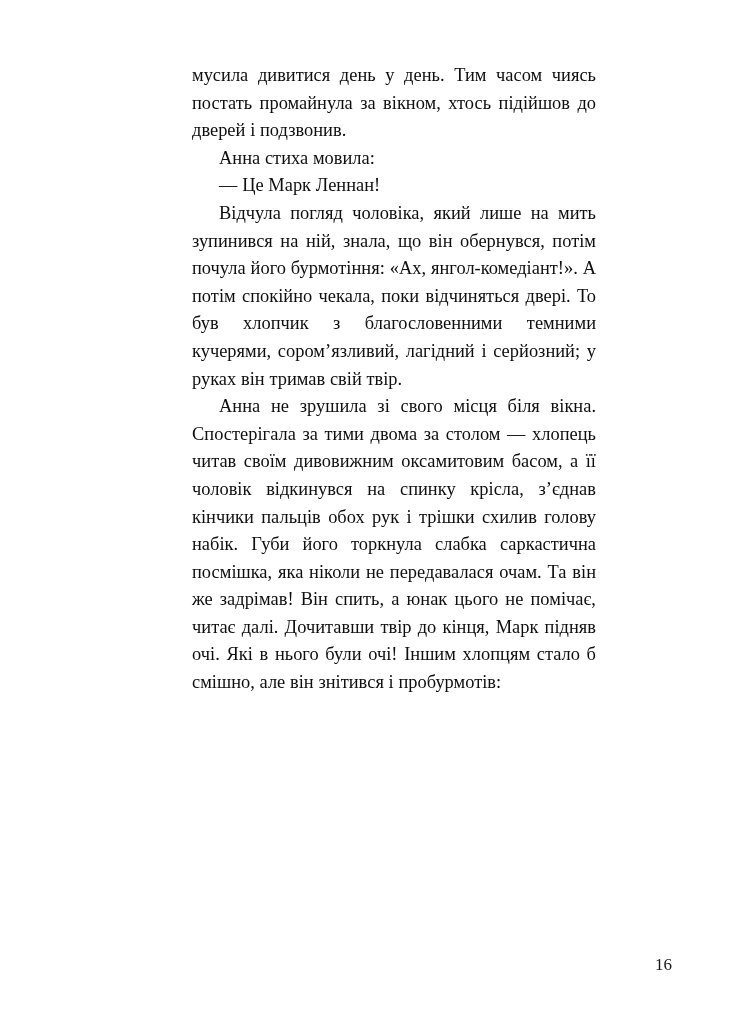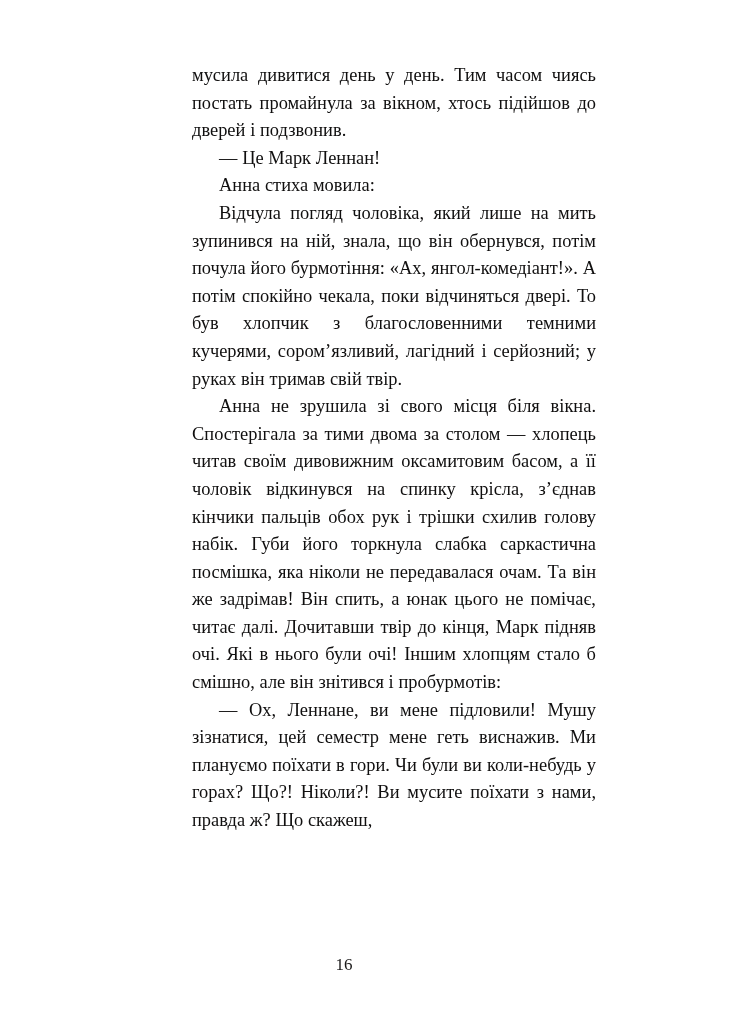--- a/index.html
+++ b/index.html
@@ -57,45 +57,44 @@
   
   .para:last-child {
     margin-bottom: 0;
   }
 
   .folio {
     position: absolute;
     left: 0;
     top: 955px;
     width: 656px;
-    text-align: center;
+    text-align: right;
     font-size: 17px;
     line-height: 20px;
     color: #1a1919;
     font-family: "Liberation Serif", "DejaVu Serif", serif;
   }
 </style>
 </head>
 <body>
 
 <div class="page">
 
   <div class="text-block">
 
     <p class="para cont">мусила дивитися день у день. Тим часом чиясь постать промайнула за вікном, хтось підійшов до дверей і подзвонив.</p>
 
+    <p class="para indent">Анна стиха мовила:</p>
+
     <p class="para indent">— Це Марк Леннан!</p>
-
-    <p class="para indent">Анна стиха мовила:</p>
 
     <p class="para indent">Відчула погляд чоловіка, який лише на мить зупинився на ній, знала, що він обернувся, потім почула його бурмотіння: «Ах, янгол-комедіант!». А потім спокійно чекала, поки відчиняться двері. То був хлопчик з благословенними темними кучерями, сором’язливий, лагідний і серйозний; у руках він тримав свій твір.</p>
 
 
     <p class="para indent">Анна не зрушила зі свого місця біля вікна. Спостерігала за тими двома за столом — хлопець читав своїм дивовижним оксамитовим басом, а її чоловік відкинувся на спинку крісла, з’єднав кінчики пальців обох рук і трішки схилив голову набік. Губи його торкнула слабка саркастична посмішка, яка ніколи не передавалася очам. Та він же задрімав! Він спить, а юнак цього не помічає, читає далі. Дочитавши твір до кінця, Марк підняв очі. Які в нього були очі! Іншим хлопцям стало б смішно, але він знітився і пробурмотів:</p>
 
 
-    <p class="para indent">— Ох, Леннане, ви мене підловили! Мушу зізнатися, цей семестр мене геть виснажив. Ми плануємо поїхати в гори. Чи були ви коли-небудь у горах? Що?! Ніколи?! Ви мусите поїхати з нами, правда ж? Що скажеш,</p>
 
   </div>
 
   <div class="folio">16</div>
 
 </div>
 
 </body></html>

